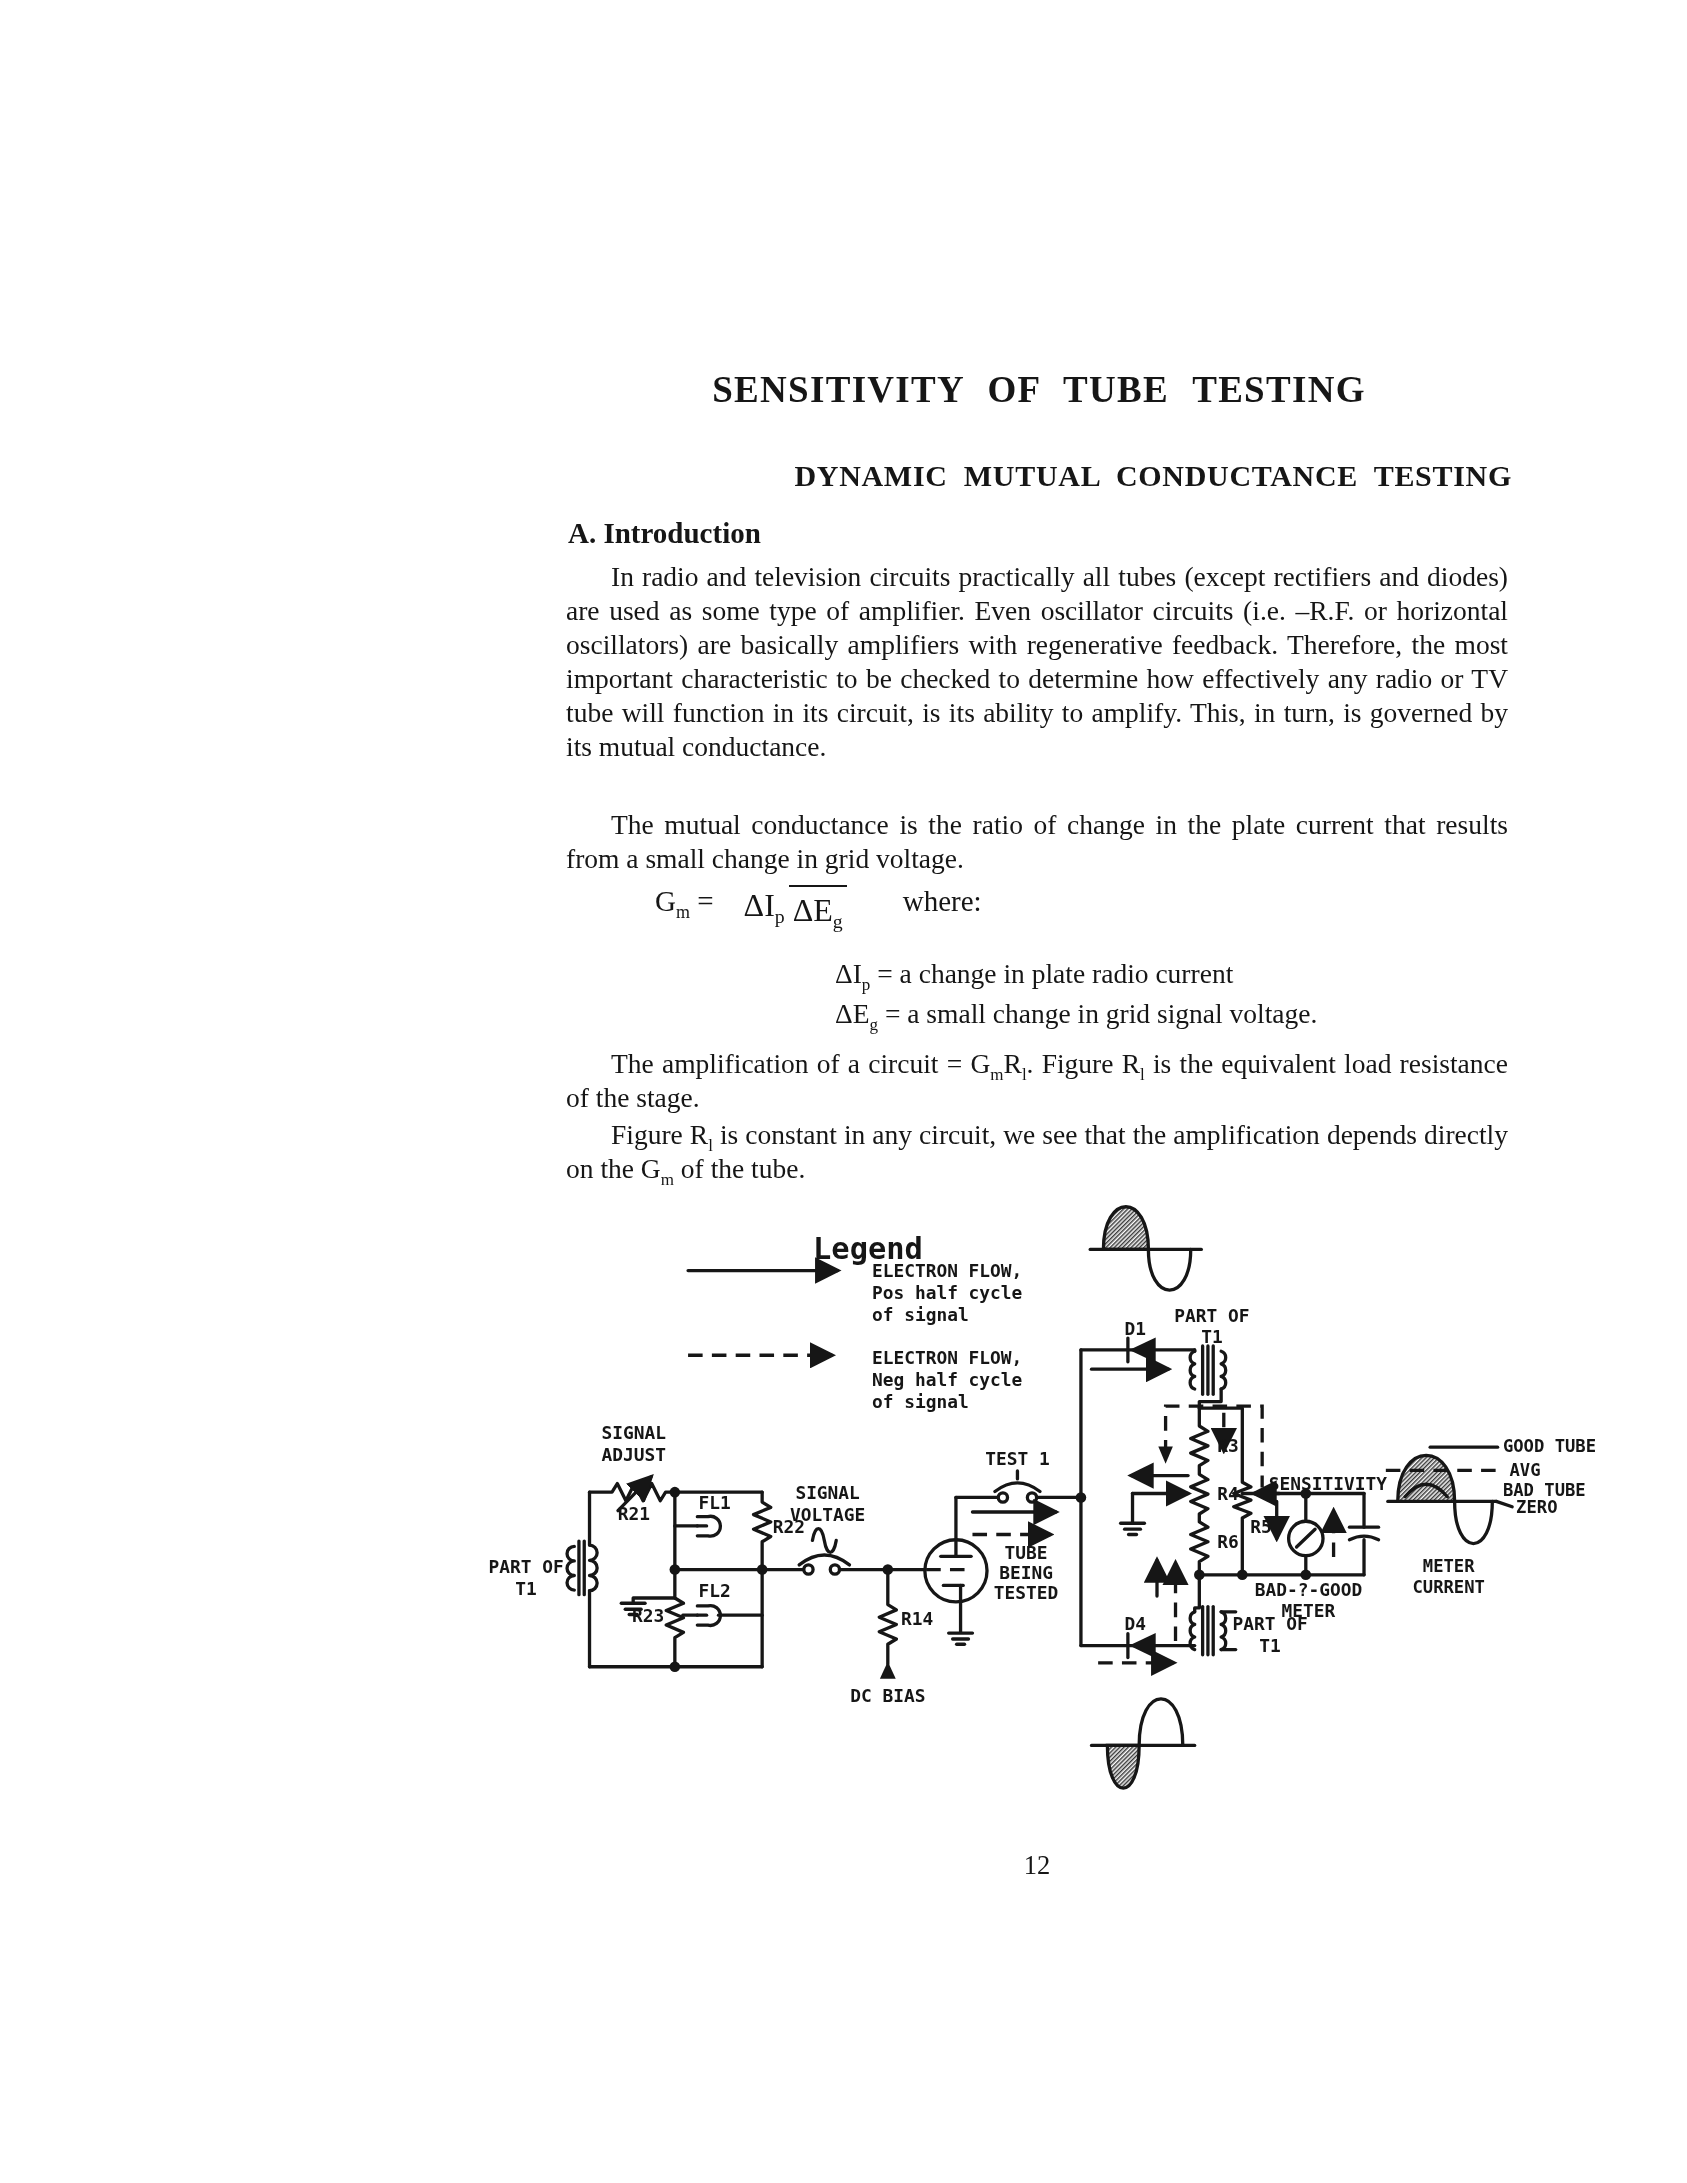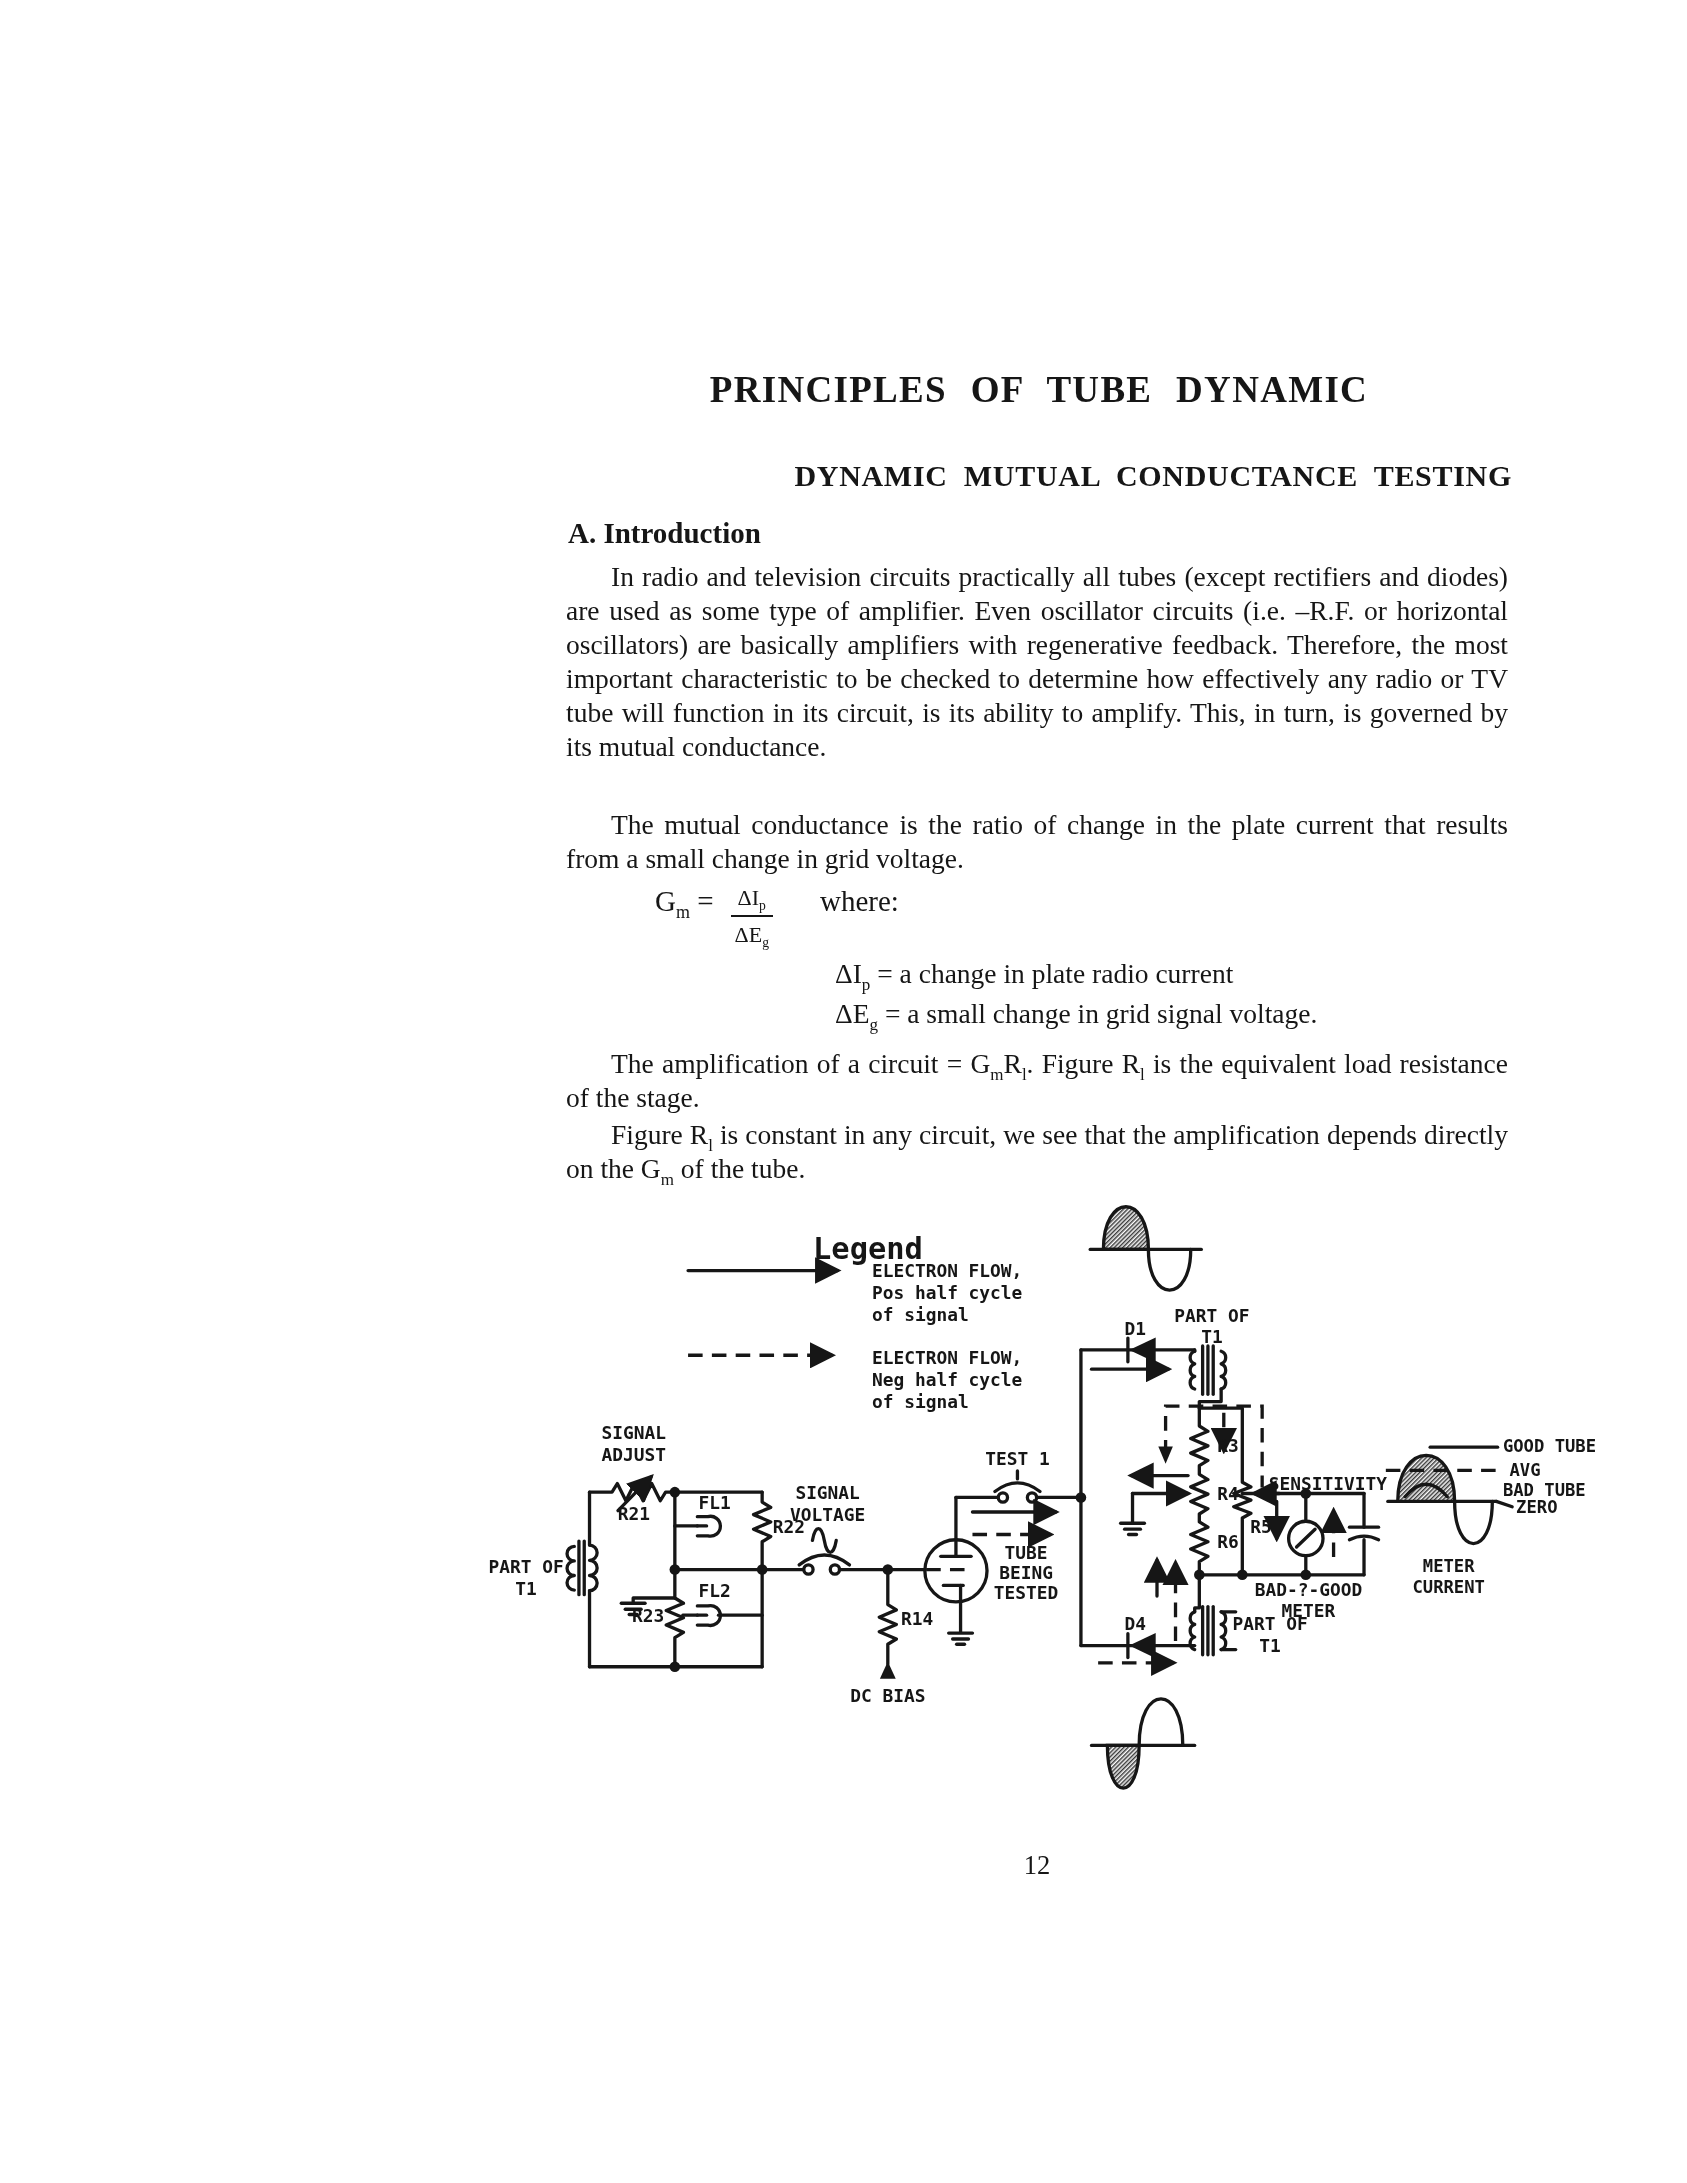--- a/index.html
+++ b/index.html
@@ -12,21 +12,21 @@
   .section-heading{position:absolute;left:568px;top:517px;font-size:29px;font-weight:bold;}
   .body-p{position:absolute;left:566px;width:942px;font-size:27.5px;line-height:34px;
          text-align:justify;text-indent:45px;margin:0;}
   .p1{top:560px;}
   .p2{top:808px;}
   .p3{top:1047px;}
   .p4{top:1118px;}
   sub{font-size:0.62em;line-height:0;}
   .formula-row{position:absolute;left:655px;top:885px;display:flex;align-items:flex-start;
          font-size:29px;}
-  .frac{display:inline-flex;flex-direction:column;align-items:center;margin:0 17px;font-size:22px;}
+  .frac{display:inline-flex;align-items:center;margin:0 26px;font-size:32px;}
   .frac .num{padding:0 4px 4px 4px;}
   .frac .den{border-top:2.6px solid #161616;padding:5.3px 4px 0 4px;}
   .where{margin-left:30px;}
   .def-line{position:absolute;left:835px;font-size:27.5px;margin:0;}
   .def1{top:958px;}
   .def2{top:998px;}
   .diagram-svg{position:absolute;left:0;top:1178px;}
   .dl{font-family:"DejaVu Sans Mono", monospace;font-weight:bold;font-size:27px;fill:#161616;}
   .dl-big{font-family:"DejaVu Sans Mono", monospace;font-weight:bold;font-size:46px;fill:#161616;}
   .dl-sm{font-family:"DejaVu Sans Mono", monospace;font-weight:bold;font-size:26px;fill:#161616;}
@@ -39,21 +39,21 @@
   .wire-d{stroke:#161616;stroke-width:5;fill:none;stroke-dasharray:22 14;stroke-linecap:butt;}
   .fillb{fill:#161616;stroke:none;}
   .node{fill:#161616;stroke:none;}
   .term{fill:#ffffff;stroke:#161616;stroke-width:5;}
 </style>
 </head>
 <body>
 
 <div class="page">
 
-  <div class="title">PRINCIPLES OF TUBE DYNAMIC</div>
+  <div class="title">SENSITIVITY OF TUBE TESTING</div>
   <div class="subtitle">DYNAMIC MUTUAL CONDUCTANCE TESTING</div>
   <div class="section-heading">A. Introduction</div>
 
   <p class="body-p p1">In radio and television circuits practically all tubes (except rectifiers and diodes) are used as some type of amplifier.  Even oscillator circuits (i.e. –R.F. or horizontal oscillators) are basically amplifiers with regenerative feedback.  Therefore, the most important characteristic to be checked to determine how effectively any radio or TV tube will function in its circuit, is its ability to amplify.  This, in turn, is governed by its mutual conductance.</p>
   <p class="body-p p2">The mutual conductance is the ratio of change in the plate current that results from a small change in grid voltage.</p>
 
   <div class="formula-row">
     <span><span>G</span><sub>m</sub>&nbsp;<span>=</span></span>
     <span class="frac">
       <span class="num"><span>ΔI</span><sub>p</sub></span>

